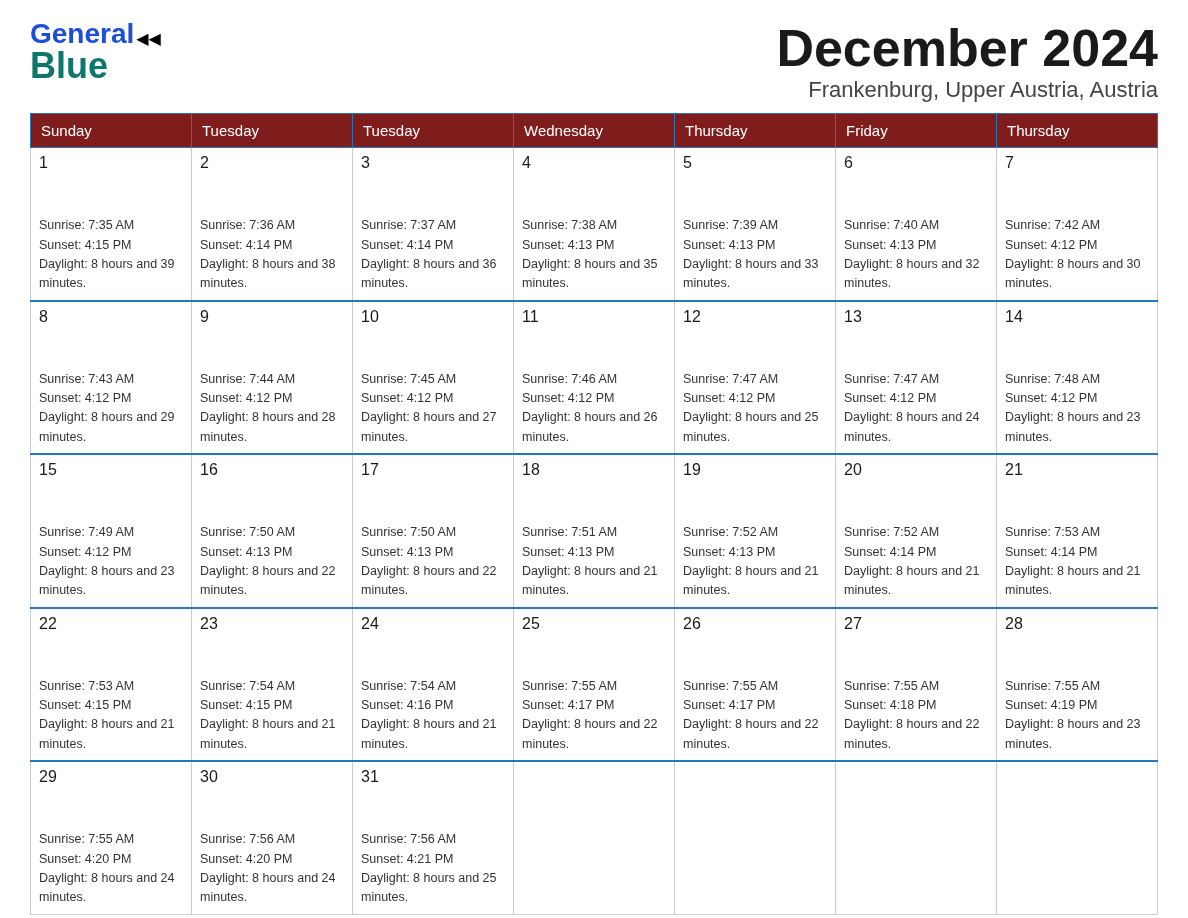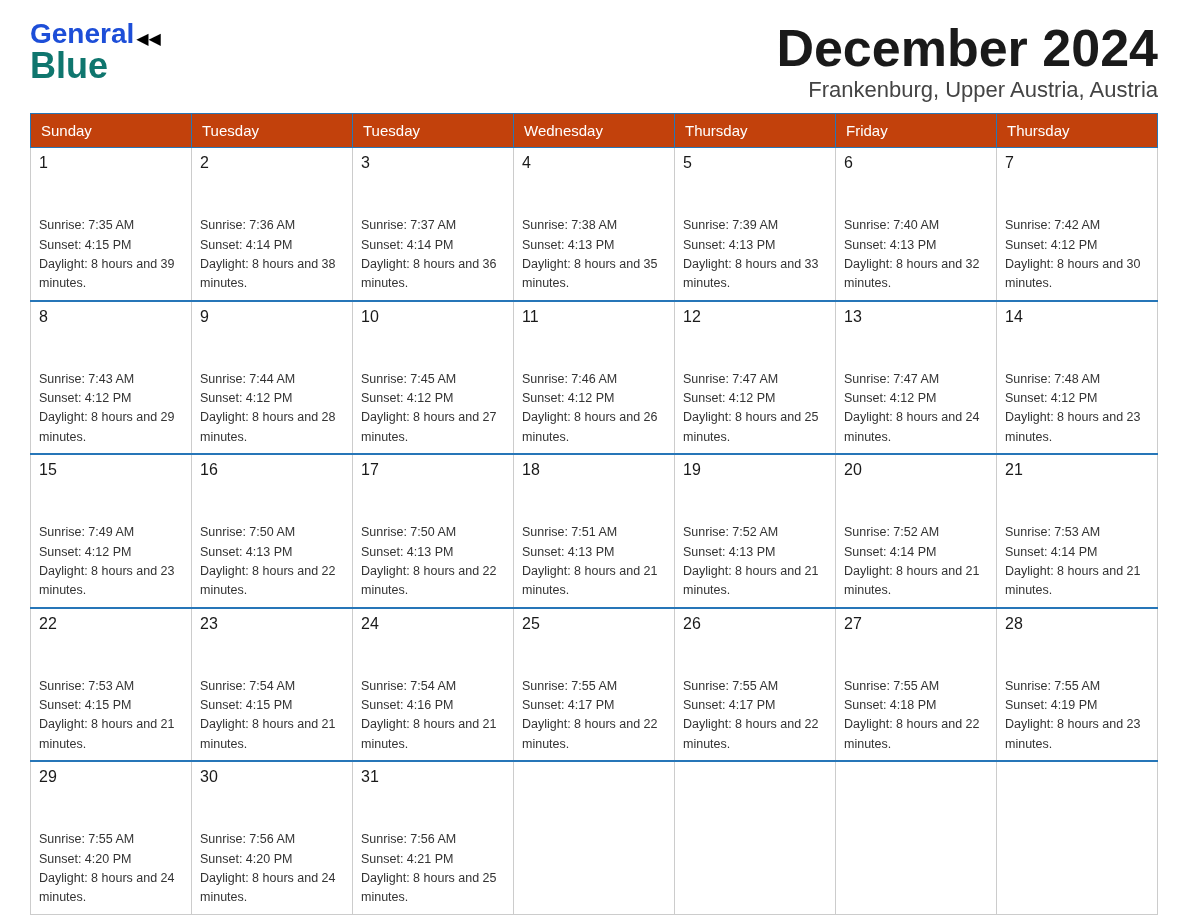--- a/index.html
+++ b/index.html
@@ -45,21 +45,21 @@
     .calendar-subtitle {
       font-size: 22px;
       color: #444;
     }
     .calendar-table {
       width: 100%;
       border-collapse: collapse;
       margin-top: 10px;
     }
     .calendar-table th {
-      background-color: #c2410c;
+      background-color: #7f1d1d;
       color: #fff;
       font-size: 15px;
       font-weight: normal;
       padding: 8px 10px;
       text-align: left;
       border: 1px solid #2676b8;
     }
     .calendar-table td {
       vertical-align: top;
       border: 1px solid #ccc;

